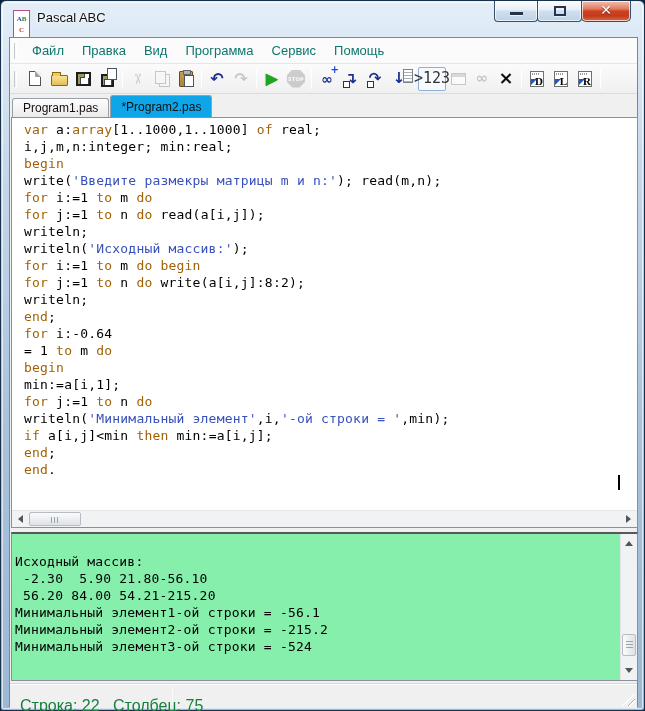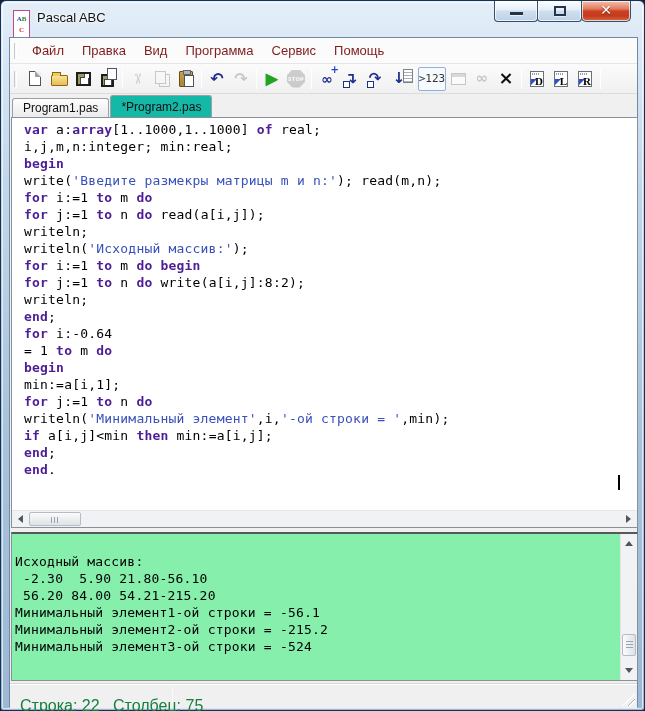--- a/index.html
+++ b/index.html
@@ -32,21 +32,21 @@
   .glyph-max { position:absolute; left:16px; top:5px; width:12px; height:10px; border:2px solid #26344a; background:transparent; box-shadow:0 1px 0 rgba(255,255,255,.5); }
   .glyph-close { position:absolute; left:0; top:1px; width:100%; text-align:center; color:#fff; font-size:14px; font-weight:bold;
     text-shadow:0 1px 1px #7a1a08; font-family:"DejaVu Sans",sans-serif; }
 
   
   .client { position:absolute; left:8px; top:36px; width:629px; height:670px; background:#f0f0f0; border:1px solid #708aa5; }
 
   
   .menubar { position:absolute; left:0; top:0; right:0; height:26px; background:#fbfbfb; border-bottom:1px solid #e6e6e6; display:flex; align-items:center; }
   .grip { width:3px; height:16px; border-left:1px solid #c3c9d1; border-right:1px solid #fff; margin:0 6px 0 4px; }
-  .menu-item { font-size:13px; color:#7f1d1d; padding:4px 9px; cursor:default;text-align:center; }
+  .menu-item { font-size:13px; color:#0f766e; padding:4px 9px; cursor:default;text-align:center; }
 
   
   .toolbar { position:absolute; left:0; top:26px; right:0; height:30px;
     background:linear-gradient(180deg,#fbfbfb,#f0f0f0); border-bottom:1px solid #dcdcdc; display:flex; align-items:center; }
   .tsep { width:1px; height:20px; background:#c9c9c9; border-right:1px solid #fff; margin:0 3px; flex:none; }
   .tbtn { width:24px; height:24px; display:flex; align-items:center; justify-content:center; position:relative; flex:none; }
   .tbtn.pressed { width:28px; border:1px solid #8fb0da; background:#f6faff; border-radius:2px; }
   .tbtn.disabled { filter:grayscale(1) opacity(.55); }
   .gl { font-family:"DejaVu Sans",sans-serif; line-height:1; }
 
@@ -68,42 +68,42 @@
   .undo-icon { font-size:16px; font-weight:bold; color:#1c2f8c; }
   .redo-icon { font-size:16px; font-weight:bold; color:#9ba1a8; }
   .run-icon { font-size:16px; color:#1fa51f; text-shadow:0 0 1px #0d6e0d; }
   .stop-icon { width:18px; height:18px; background:#a9a9a9; color:#fff; font-size:5px; font-weight:bold; text-align:center; line-height:18px; letter-spacing:.3px;
     clip-path:polygon(30% 0,70% 0,100% 30%,100% 70%,70% 100%,30% 100%,0 70%,0 30%); }
   .watch-add-icon { font-size:14px; font-weight:bold; color:#1c2f8c; position:relative; }
   .watch-add-icon i { position:absolute; top:-7px; right:-6px; font-style:normal; font-size:10px; color:#2244cc; }
   .step-into-icon,.step-over-icon,.run-to-cursor-icon { font-size:15px; font-weight:bold; color:#1c2f8c; position:relative; }
   .step-into-icon::after,.step-over-icon::after { content:""; position:absolute; left:-2px; bottom:-2px; width:5px; height:5px; border:1px solid #1c2f8c; background:#fff; }
   .run-to-cursor-icon::after { content:""; position:absolute; right:-8px; top:-2px; width:8px; height:12px; border:1px solid #7a828a; background:repeating-linear-gradient(180deg,#fff 0 2px,#aab0b6 2px 3px); }
-  .output-toggle-icon { font-size:11px; color:#333; font-family:"DejaVu Sans Mono",monospace; }
+  .output-toggle-icon { font-size:15px; color:#333; font-family:"DejaVu Sans Mono",monospace; }
   .window-icon { width:15px; height:12px; border:1px solid #9ba1a8; background:#fff; position:relative; }
   .window-icon::before { content:""; position:absolute; left:0; top:0; right:0; height:3px; background:#b9bfc6; }
   .binoculars-icon { font-size:15px; font-weight:bold; color:#9ba1a8; }
   .clear-icon { font-size:18px; font-weight:bold; color:#101010; margin-top:-2px; }
   .page-letter-icon { width:14px; height:16px; background:#fff; border:1px solid #6a7078; position:relative; }
   .page-letter-icon::before { content:""; position:absolute; left:1px; top:1px; width:7px; height:2px; background:repeating-linear-gradient(90deg,#9aa0a8 0 1px,#fff 1px 2px); }
   .page-letter-icon::after { content:""; position:absolute; left:0; bottom:1px; border-top:6px solid #2a50c8; border-right:6px solid transparent; }
   .pg-letter { position:absolute; right:0; bottom:-1px; font-family:"Liberation Serif",serif; font-weight:bold; font-size:11px; color:#000; }
 
   
   .tabbar { position:absolute; left:0; top:56px; right:0; height:23px; display:flex; align-items:flex-end; padding-left:2px; }
   .tab { height:19px; padding:2px 10px 12px; font-size:12px; color:#111; background:linear-gradient(180deg,#fdfdfd,#ebebeb);
     border:1px solid #9aa0a8; border-bottom:none; border-radius:3px 3px 0 0; margin-right:1px; position:relative; }
-  .tab.active { height:22px; padding-top:4px; background:#14b8a6; z-index:3; }
+  .tab.active { height:22px; padding-top:4px; background:#0ea5e9; z-index:3; }
 
   
   .editor { position:absolute; left:1px; top:79px; width:627px; height:411px; background:#fff; border:1px solid #8a9099; z-index:2; }
   .code-area { position:absolute; left:0; top:0; right:0; bottom:17px; overflow:hidden; padding:3px 0 0 12px;
     font-family:"DejaVu Sans Mono","Liberation Mono",monospace; font-size:13px; line-height:17px; letter-spacing:.2px; color:#000; }
   .cl { white-space:pre; }
-  .cl .k { color:#4c1d95; font-weight:bold; }
+  .cl .k { color:#a16207; font-weight:normal; }
   .cl .s { color:#3850bb; }
   .cl .n { color:#000; }
   .caret { position:absolute; left:606px; top:357px; width:2px; height:15px; background:#000; }
 
   
   .hscroll { position:absolute; left:0; right:0; bottom:0; height:17px; background:#f1f2f4; border-top:1px solid #e4e5e7; }
   .sbtn { position:absolute; width:16px; height:16px; display:flex; align-items:center; justify-content:center; }
   .tri { width:0; height:0; }
   .tri.left  { border:4px solid transparent; border-right:5px solid #50565c; margin-right:3px; }
   .tri.right { border:4px solid transparent; border-left:5px solid #50565c; margin-left:3px; }

